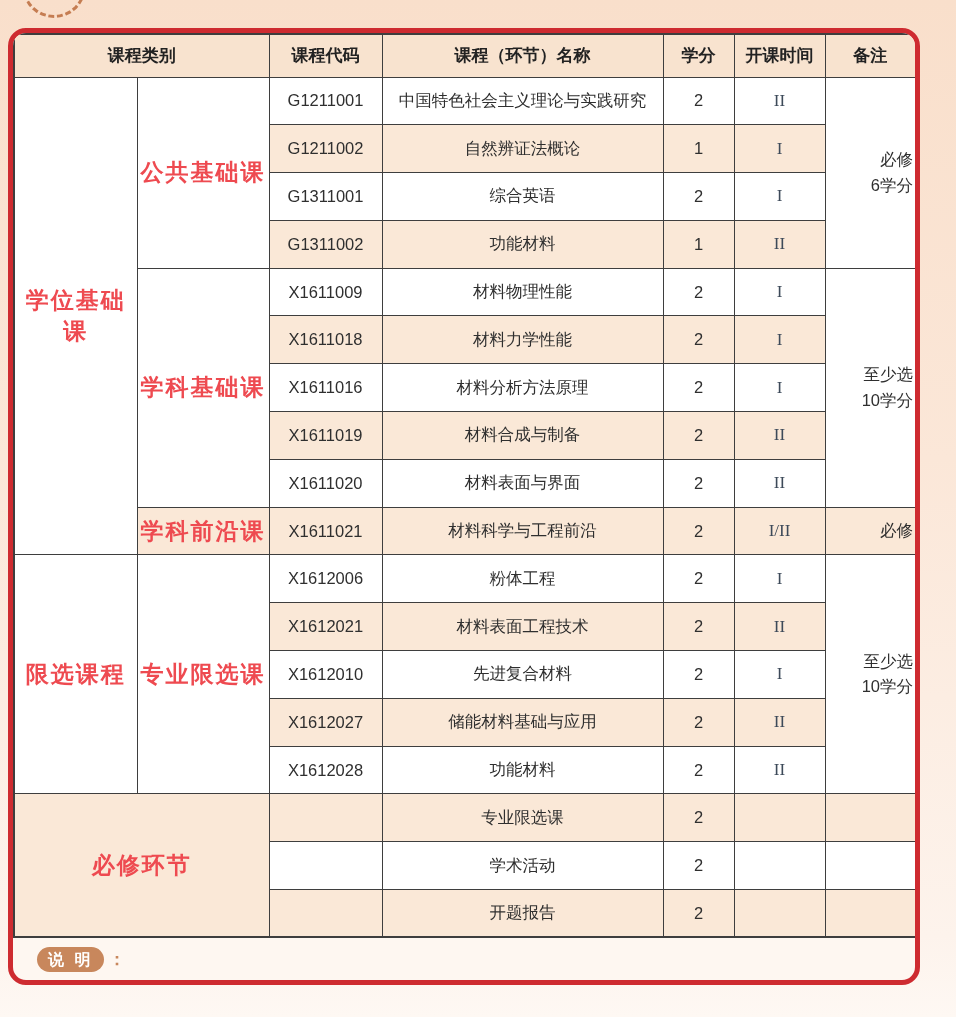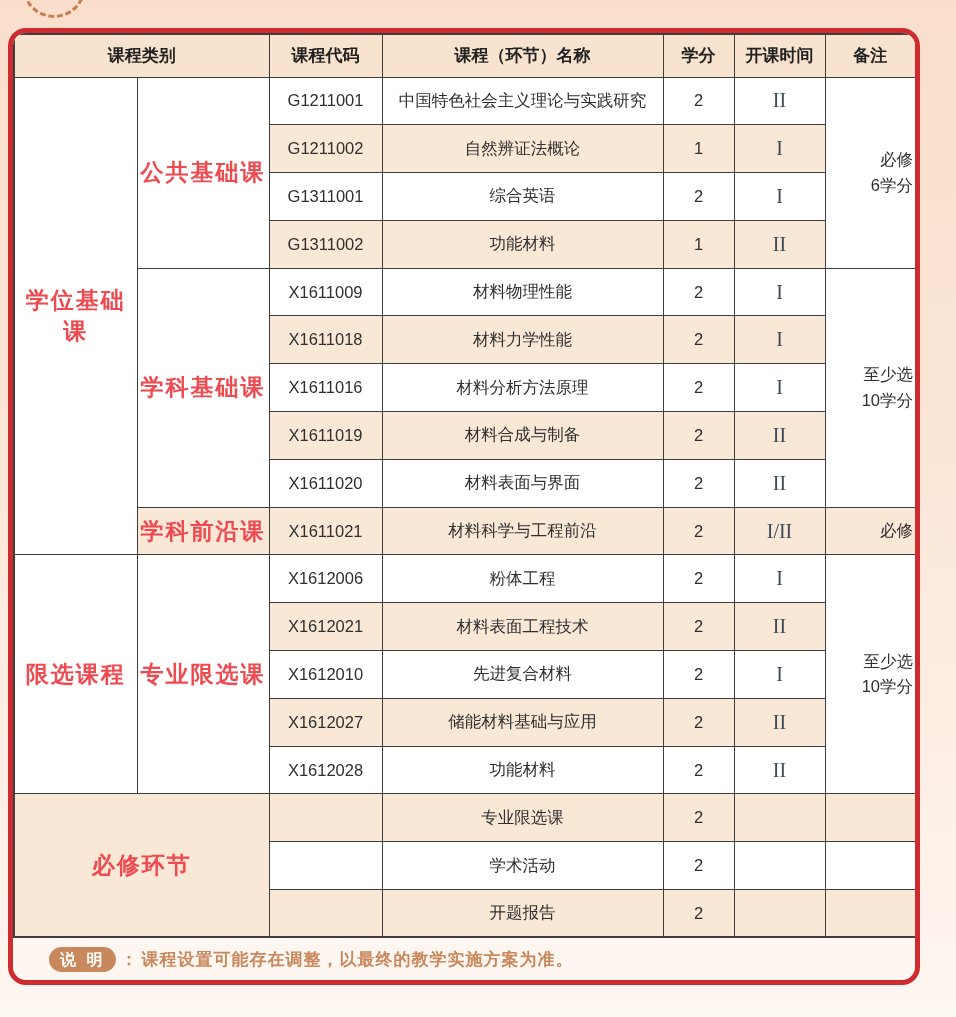--- a/index.html
+++ b/index.html
@@ -33,24 +33,24 @@
   th,td{
     border:1px solid #3E3E3E; text-align:center; vertical-align:middle;
     background:#FFFFFF; padding:2px;
   }
   thead tr{height:43px;}
   tbody tr{height:47.8px;}
   thead th{ background:#F8E3CF; font-weight:bold; font-size:17px; color:#222; }
   tr.shade td{ background:#FAE8D7;margin-top:9px; }
   td.white{ background:#FFFFFF; }
   td.cat{ color:#EE4A50; font-weight:bold; font-size:23px; letter-spacing:2px; }
-  td.serif{ font-family:"Liberation Serif","DejaVu Serif",serif; font-size:20px; color:#3D4A59; }
+  td.serif{ font-family:"Liberation Serif","DejaVu Serif",serif; font-size:17px; color:#3D4A59; }
   td.note-cell{ white-space:pre-line; line-height:1.55;text-align:right; }
   .note-bar{
-    height:42px; display:flex; align-items:center; padding-left:36px;
+    height:42px; display:flex; align-items:center; padding-left:24px;
   }
   .note-pill{
     background:#C8875C; color:#FFFFFF; font-weight:bold; font-size:16px;
     border-radius:14px; padding:3px 11px; letter-spacing:3px; line-height:1.2;
   }
   .note-colon{ color:#C8875C; font-weight:bold; font-size:17px; margin:0 4px 0 4px; }
   .note-text{ color:#C8875C; font-weight:bold; font-size:17px; letter-spacing:1px; }
 </style>
 </head>
 <body>
@@ -203,15 +203,14 @@
           <td>2</td>
           <td class="serif"></td>
           <td class="white"></td>
         </tr>
       </tbody>
   </table>
 
   <div class="note-bar">
     <span class="note-pill">说 明</span>
     <span class="note-colon">：</span>
-    <span class="note-text">课程设置可能存在调整，以最终的教学实施方案为准。</span>
   </div>
 </div>
 
 </body></html>

